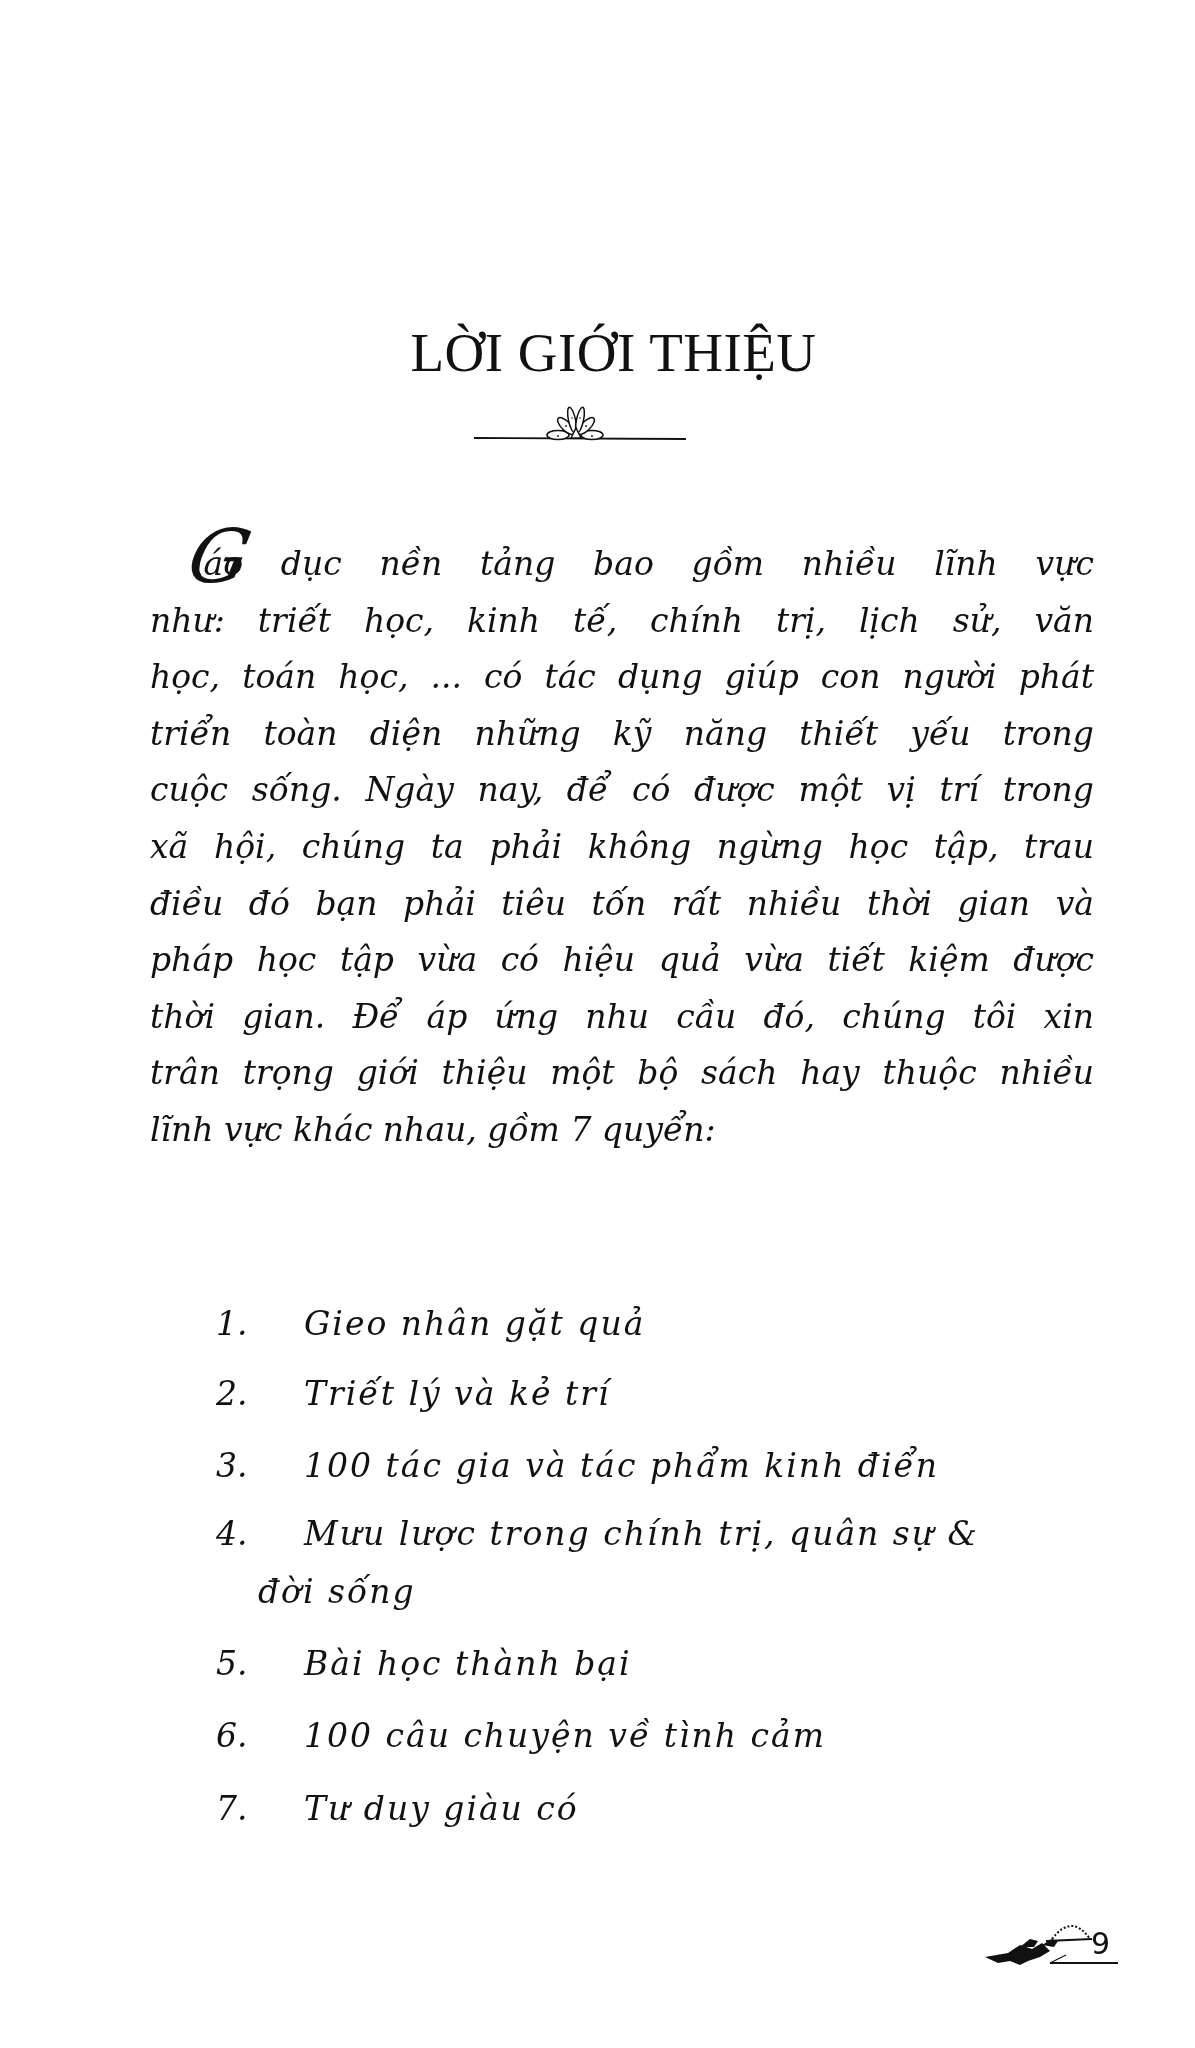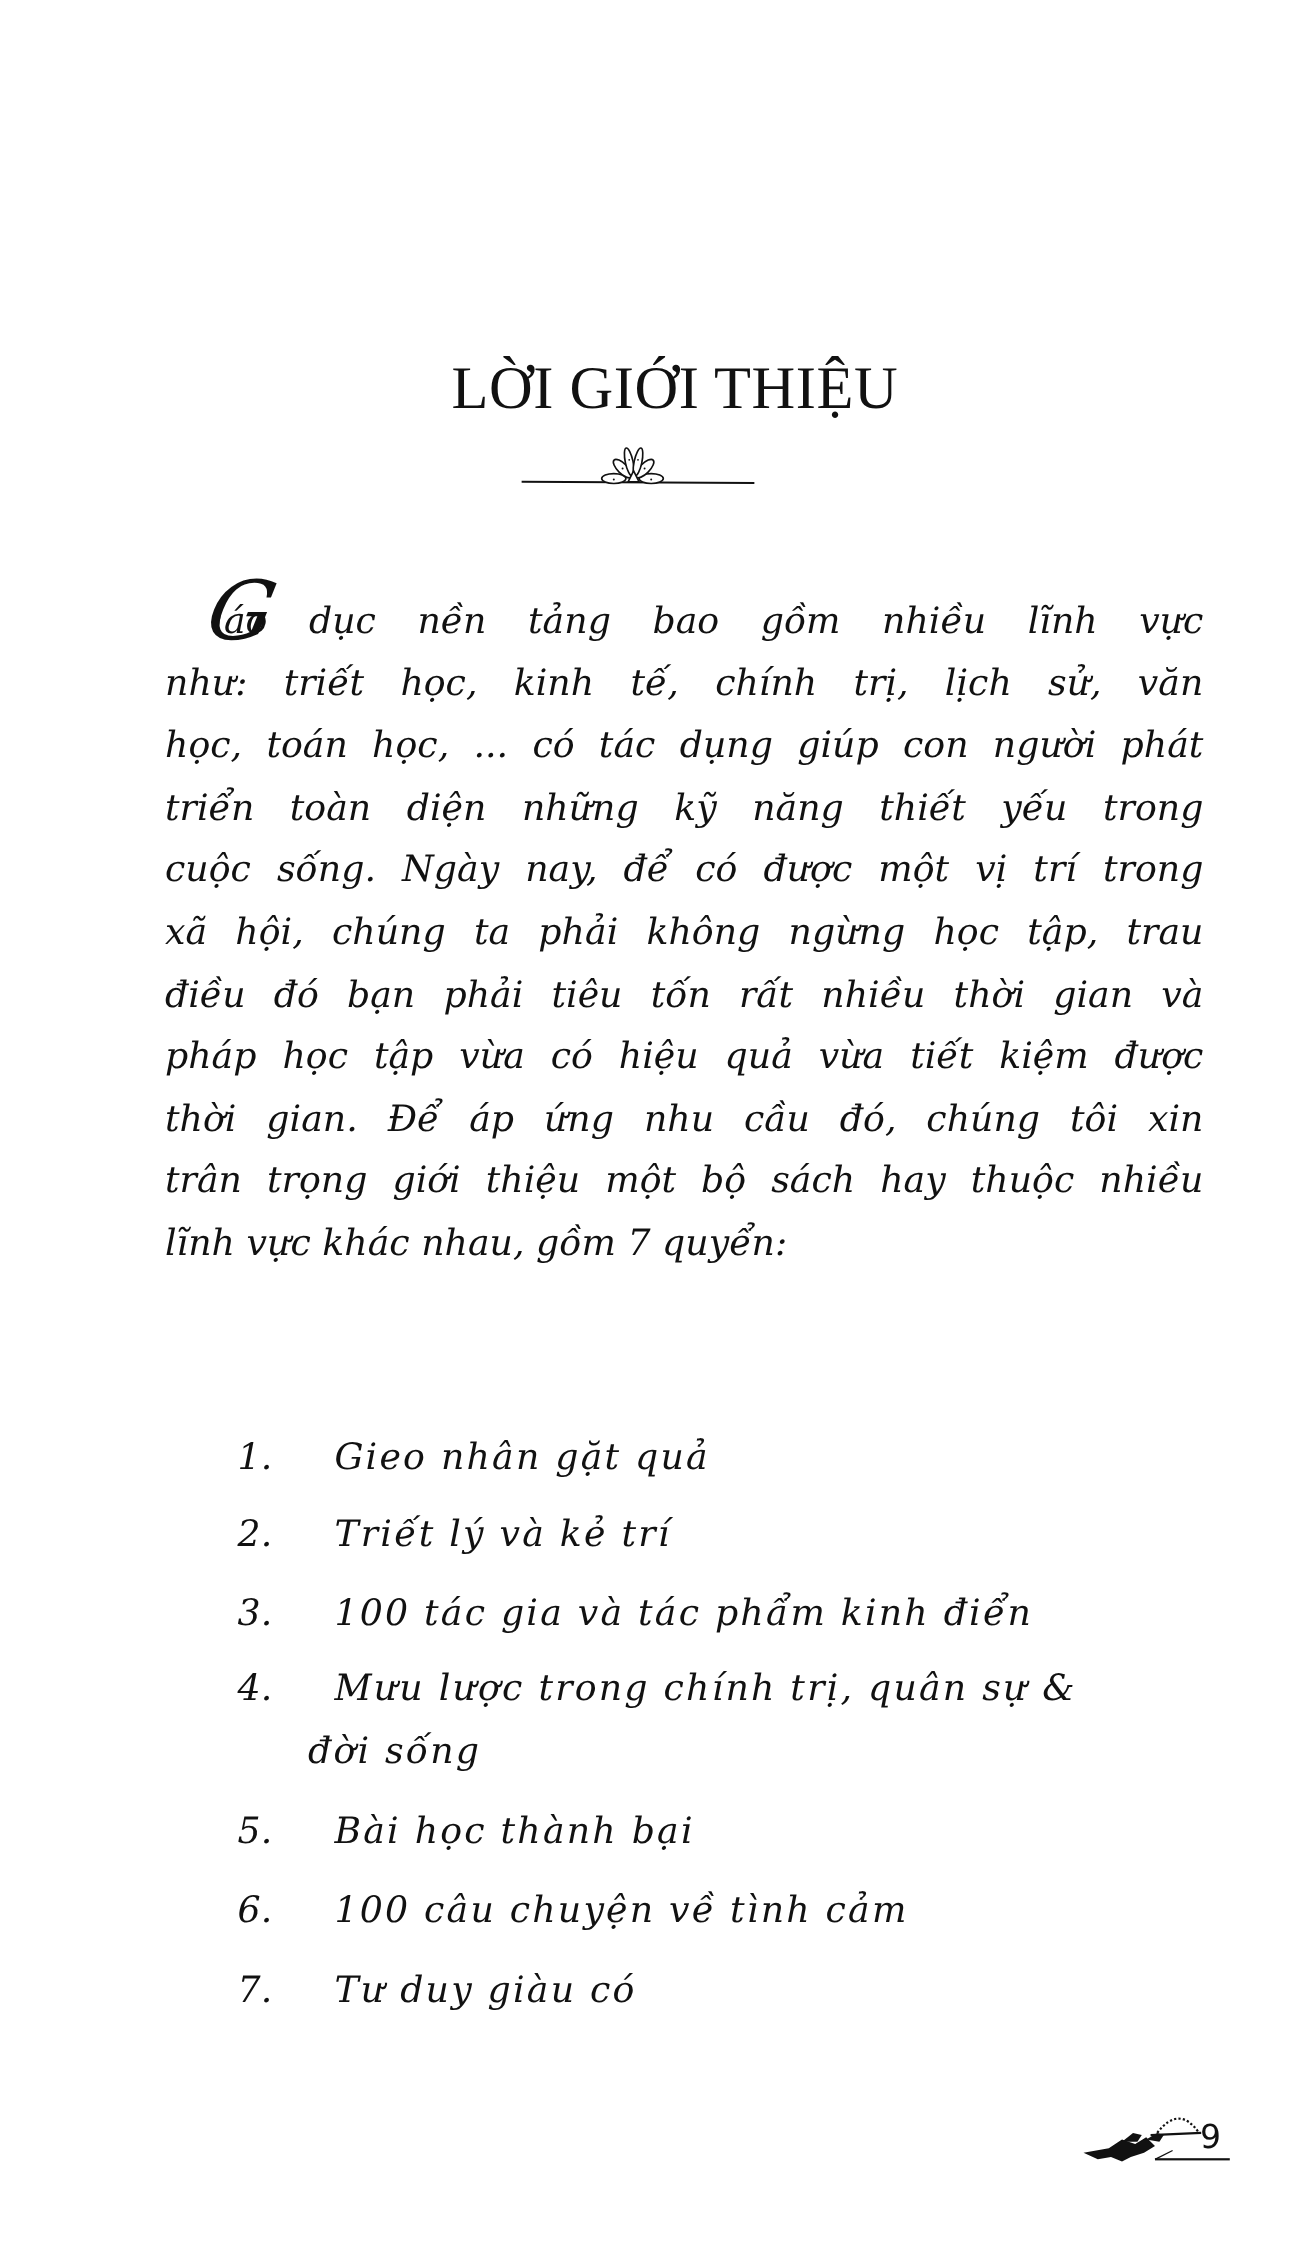--- a/index.html
+++ b/index.html
@@ -104,21 +104,21 @@
     width: 50px;
   }
   .book-text {
     position: absolute;
     left: 276px;
     letter-spacing: 2px;
     margin-left: 28px;
   }
   .book-text-wrap {
     position: absolute;
-    left: 280px;
+    left: 258px;
     letter-spacing: 2px;
   }
   .page-footer {
     position: absolute;
     left: 980px;
     top: 1905px;
     width: 150px;
     height: 70px;
   }
   .page-number {

